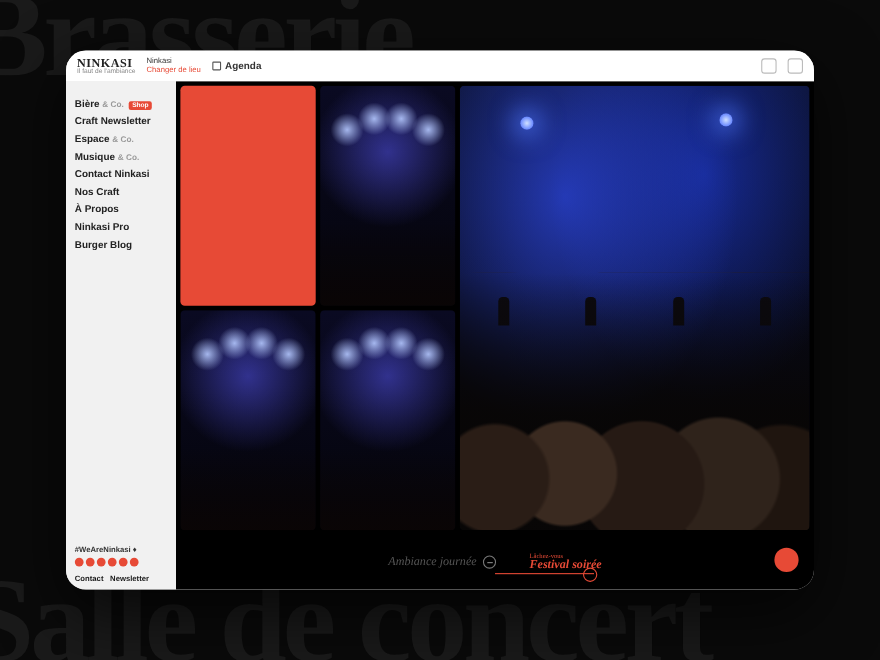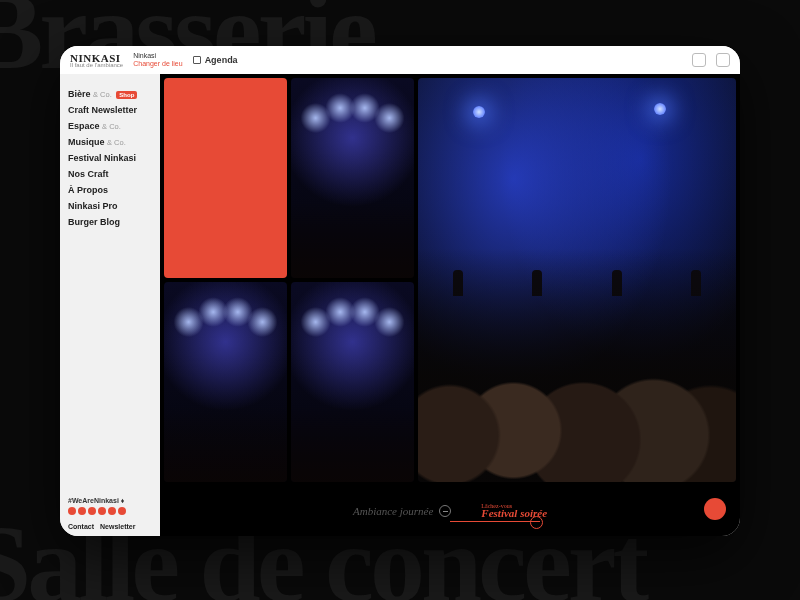--- a/index.html
+++ b/index.html
@@ -35,21 +35,21 @@
 .spacer { flex:1; }
 .top-ico { width:14px; height:14px; border:1px solid #bbb; border-radius:3px; }
 
 .app-body { display:flex; height:calc(100% - 28px); }
 .sidebar {
   width:100px; background:#f1f1f1; padding:12px 8px 6px;
   display:flex; flex-direction:column; font-size:9px;
 }
 .nav { list-style:none; }
 .nav li { padding:3px 0; color:#222; font-weight:700; cursor:pointer; white-space:nowrap; }
-.nav li em { font-style:normal; font-weight:400; font-size:7.5px; color:#999; }
+.nav li em { font-style:normal; font-weight:700; font-size:7.5px; color:#999; }
 .nav li .badge { background:#e74a36; color:#fff; font-size:6px; padding:1px 3px; border-radius:2px; margin-left:2px; }
 .side-bot { margin-top:auto; font-size:7px; }
 .hashtag { color:#333; font-weight:600; margin-bottom:3px; }
 .soc { display:flex; gap:2px; margin-bottom:8px; }
 .soc span { width:8px; height:8px; border-radius:50%; background:#e74a36; }
 .side-links { display:flex; gap:6px; font-size:7px; color:#1a1a1a; font-weight:700; }
 
 .main { flex:1; background:#000; position:relative; display:flex; flex-direction:column; }
 .gallery { flex:1; display:flex; gap:4px; padding:4px; }
 .col-grid { display:grid; grid-template-columns:1fr 1fr; grid-template-rows:1fr 1fr; gap:4px; width:250px; }
@@ -149,21 +149,21 @@
     <span class="top-ico"></span>
   </div>
 
   <div class="app-body">
     <aside class="sidebar">
       <ul class="nav">
         <li><span>Bière</span> <em>&amp; Co.</em> <span class="badge">Shop</span></li>
         <li><span>Craft Newsletter</span></li>
         <li><span>Espace</span> <em>&amp; Co.</em></li>
         <li><span>Musique</span> <em>&amp; Co.</em></li>
-        <li><span>Festival Ninkasi</span></li>
+        <li><span>Contact Ninkasi</span></li>
         <li><span>Nos Craft</span></li>
         <li><span>À Propos</span></li>
         <li><span>Ninkasi Pro</span></li>
         <li><span>Burger Blog</span></li>
       </ul>
       <div class="side-bot">
         <div class="hashtag">#WeAreNinkasi ♦</div>
         <div class="soc">
           <span></span>
           <span></span>

